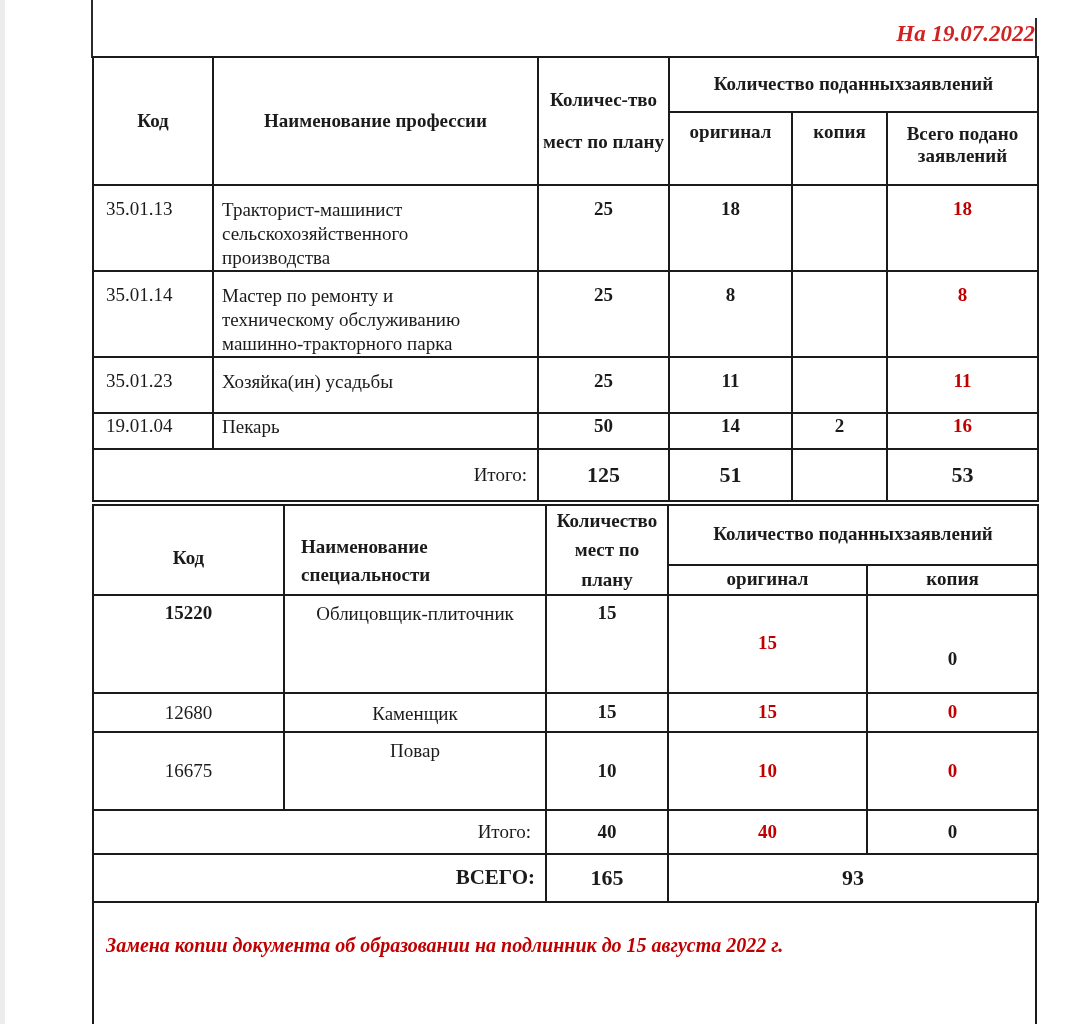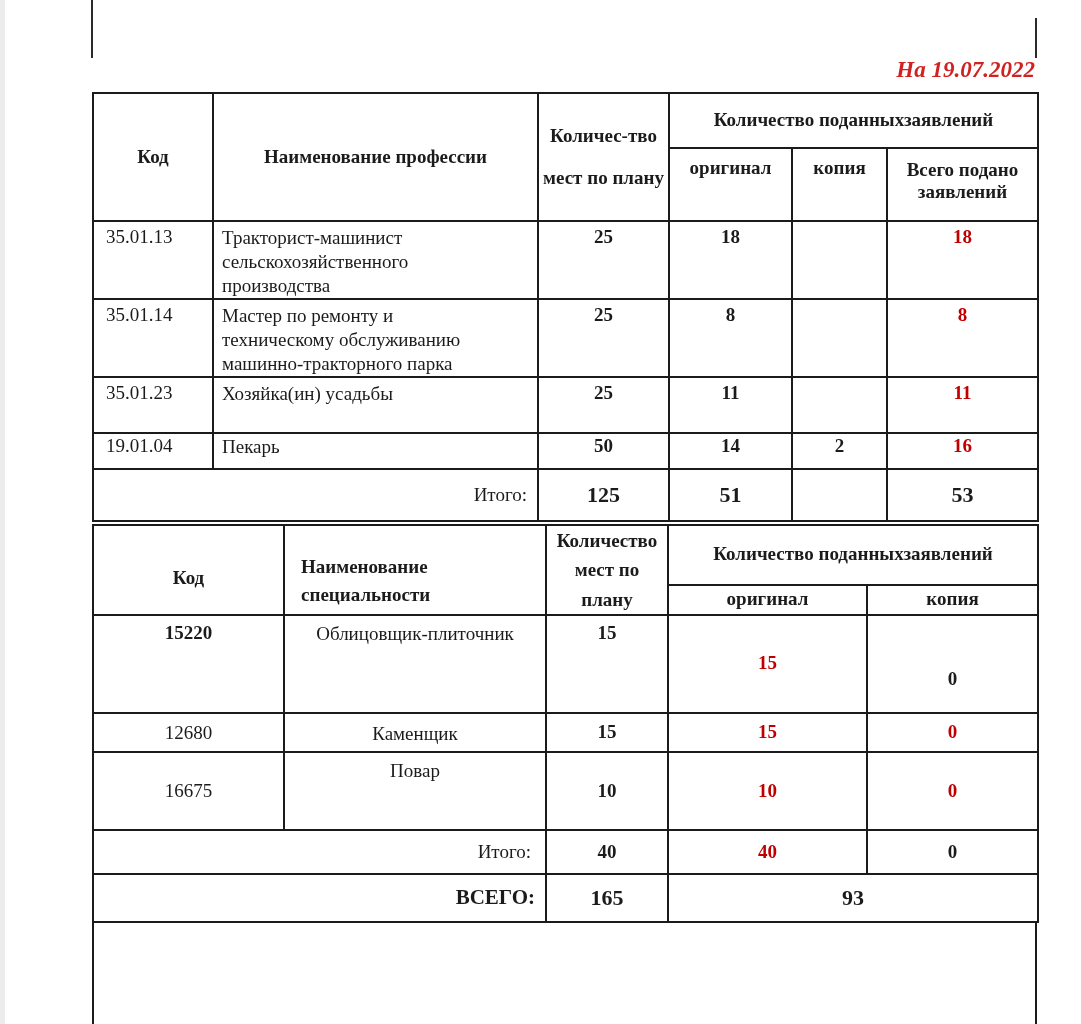--- a/index.html
+++ b/index.html
@@ -14,36 +14,35 @@
   .frag-top-left { position: absolute; left: 91px; top: 0; width: 2px; height: 58px; background: #2b2b2b; }
   .frag-top-right { position: absolute; left: 1035px; top: 18px; width: 2px; height: 40px; background: #2b2b2b; }
 
   .content { position: absolute; left: 92px; top: 0; width: 945px; }
 
   .date {
     text-align: right; color: var(--date-red);
     font-weight: bold; font-style: italic;
     font-size: 23px; line-height: 28px;
     padding: 20px 2px 8px 0;
-    margin-top: 36px;
   }
 
   table.t { border-collapse: collapse; table-layout: fixed; width: 945px; }
   .t th, .t td { border: 2px solid var(--ink); overflow: hidden; padding: 0; }
   .t th { font-size: 19px; font-weight: bold; text-align: center; vertical-align: middle; line-height: 1.2; }
   .t td { font-size: 19px; }
 
   
   .t1 .h1 { height: 55px; }
   .t1 .h2 { height: 73px; }
   .t1 th.plan-h { line-height: 2.2; }
   .t1 .h2 th { vertical-align: top; padding-top: 8px; }
   .t1 th.total-h { line-height: 1.15; padding-top: 10px; }
 
-  .t1 .br td { vertical-align: top; padding-top: 4px; }
+  .t1 .br td { vertical-align: top; padding-top: 12px; }
   .t1 .br1 { height: 72px; } .t1 .br2 { height: 72px; }
   .t1 .br3 { height: 56px; } .t1 .br4 { height: 36px; }
   .t1 .br4 td { padding-top: 1px; }
   .t1 td.code { text-align: left; padding-left: 12px; }
   .t1 td.name { text-align: left; padding-left: 8px; padding-right: 34px; line-height: 1.26; }
   .t1 td.num { text-align: center; font-weight: bold; }
   .t1 .tot1 { height: 52px; }
   .t1 .tot1 td { vertical-align: middle; }
   .t1 td.tot-label { text-align: right; padding-right: 10px; font-weight: normal; }
   .t1 td.bignum { text-align: center; font-weight: bold; font-size: 22px; }
@@ -219,16 +218,17 @@
 
         <tr class="grand">
           <td colspan="2" class="g-label">ВСЕГО:</td>
           <td class="g-num">165</td>
           <td colspan="2" class="g-apps">93</td>
         </tr>
       </tbody>
     </table>
 
     <div class="notes">
+      <p class="n2 red">Замена копии документа об образовании на подлинник до 15  августа 2022 г.</p>
     </div>
 
   </div>
 </div>
 
 </body></html>

